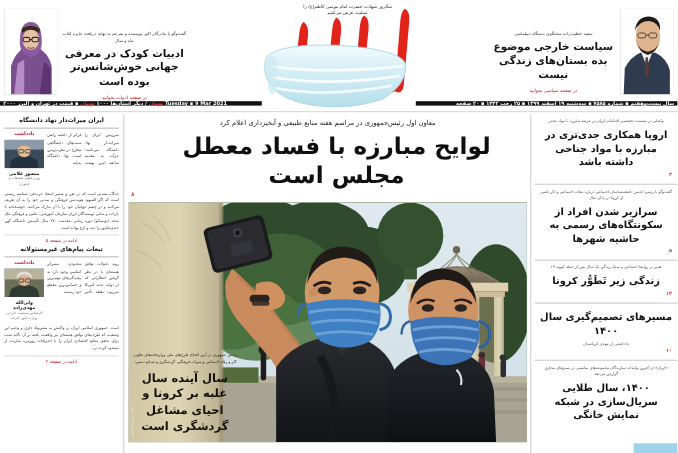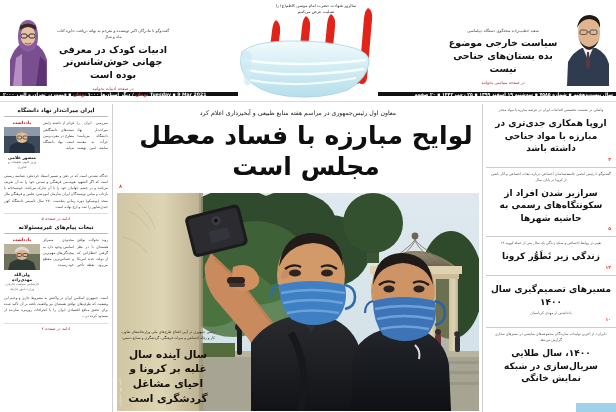--- a/index.html
+++ b/index.html
@@ -101,21 +101,21 @@
   .brief-head{font-size:9px;line-height:1.4;font-weight:bold;color:#111;margin-top:3px;}
   .brief-sub{font-size:3.6px;color:#555;margin-top:3px;}
   .brief-page{font-size:4.6px;color:#e8403a;text-align:right;margin-top:2px;font-weight:bold;}
 
   
   .lead-kicker{
     direction:rtl;text-align:center;font-size:6.2px;color:#222;
     margin:4px 6px 0 6px;line-height:1.5;
   }
   .lead-head{
-    direction:rtl;text-align:center;font-size:25px;font-weight:bold;
+    direction:rtl;text-align:center;font-size:21px;font-weight:bold;
     color:#0f0f0f;margin:4px 2px 0 18px;line-height:1.22;letter-spacing:-.3px;
   }
   .lead-page{font-size:5px;color:#e8403a;margin:1px 4px 0 4px;text-align:left;font-weight:bold;}
 
   .photo-box{position:relative;margin:4px 2px 0 2px;height:218px;overflow:hidden;background:#6a7d55;}
   .photo-svg{position:absolute;inset:0;width:100%;height:100%;display:block;}
 
   .overlay{
     position:absolute;left:0;top:0;bottom:0;width:102px;
     background:linear-gradient(90deg,rgba(206,190,155,.0) 0%,rgba(206,190,155,.0) 100%);
@@ -174,21 +174,21 @@
           <path d="M14 26 Q14 9 25 9 Q36 9 36 26 Q36 38 25 41 Q14 38 14 26 Z" fill="#e0b48f"></path>
           <path d="M13 20 Q15 7 26 7 Q37 8 36 20 Q34 12 26 11 Q17 11 13 20 Z" fill="#1e1a17"></path>
           <path d="M15 30 Q17 40 25 42 Q33 40 35 30 Q33 38 25 39 Q17 38 15 30 Z" fill="#2a2320"></path>
           <rect x="16" y="22" width="7" height="4.5" rx="1.6" fill="none" stroke="#4a4a4a" stroke-width="0.9"></rect>
           <rect x="26" y="22" width="7" height="4.5" rx="1.6" fill="none" stroke="#4a4a4a" stroke-width="0.9"></rect>
           <line x1="23" y1="24" x2="26" y2="24" stroke="#4a4a4a" stroke-width="0.9"></line>
         </svg>
       </div>
       <div class="promo-text">
         <div class="promo-kicker">سعید خطیب‌زاده سخنگوی دستگاه دیپلماسی</div>
-        <div class="promo-head">سیاست خارجی موضوع بده بستان‌های جناحی نیست</div>
+        <div class="promo-head">سیاست خارجی موضوع بده بستان‌های زندگی نیست</div>
         <div class="promo-more">در صفحه سیاسی بخوانید</div>
       </div>
     </div>
 
     <div class="logo-wrap">
       <svg class="logo-svg" viewBox="0 0 160 82">
         <g fill="#e2231a">
           <path d="M140 4 Q145 6 144 16 L139 74 Q138 80 134 80 Q130 80 131 74 L136 14 Q137 6 140 4 Z"></path>
           <path d="M103 10 Q108 13 107 23 L103 63 Q102 69 98 69 Q94 69 95 63 L99 21 Q100 12 103 10 Z"></path>
           <path d="M78 12 Q83 15 82 25 L78 62 Q77 68 73 68 Q69 68 70 62 L74 23 Q75 14 78 12 Z"></path>

